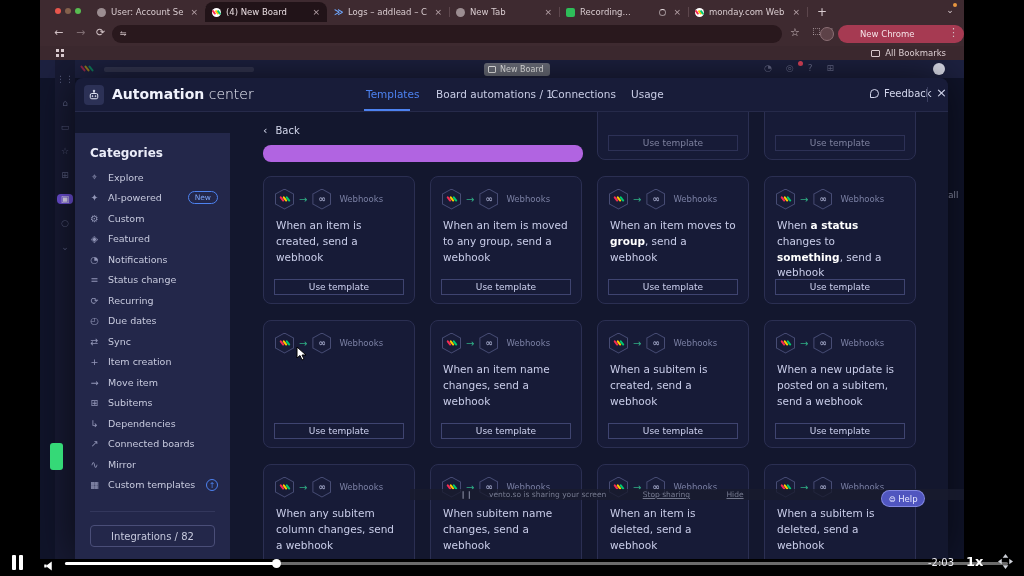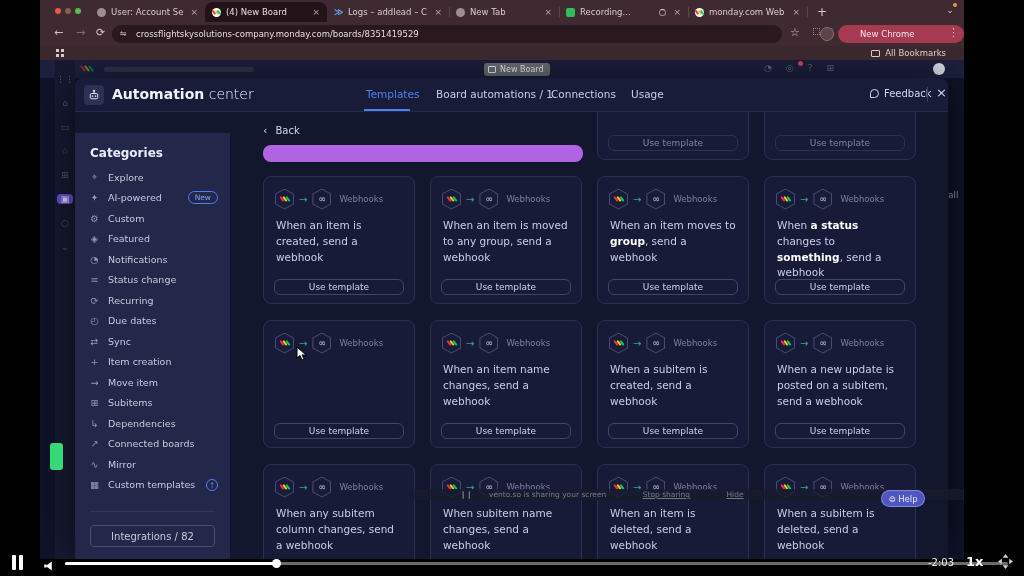--- a/index.html
+++ b/index.html
@@ -114,21 +114,21 @@
   .hex { clip-path:polygon(50% 0,100% 25%,100% 75%,50% 100%,0 75%,0 25%); }
   .hex.outer { width:19px; height:21px; background:#474c74; display:flex; align-items:center; justify-content:center; }
   .hex.inner { width:17px; height:19px; background:#181c38; display:flex; align-items:center; justify-content:center; gap:1px; }
   .hex .m-logo i { width:1.8px; height:6px; border-radius:1px; transform:rotate(-38deg); display:block; }
   .m-logo { display:flex; gap:1.2px; }
   .arrow-g { color:#2fae85; font-size:10px; }
   .wh-glyph { color:#9ba0c0; font-size:9px; font-weight:bold; }
   .ic-label { color:#7b80a4; font-size:8.5px; margin-left:3px; }
   .card .txt { margin:8px 12px 0; color:#c9cde9; font-size:10.5px; line-height:1.5; }
   .card .txt b { color:#fff; }
-  .use-btn { position:absolute; left:10px; right:10px; bottom:8px; height:16px; border:1px solid #3f4470; border-radius:6px;
+  .use-btn { position:absolute; left:10px; right:10px; bottom:8px; height:16px; border:1px solid #3f4470; border-radius:0;
              color:#ced2f0; font-size:9px; text-align:center; line-height:15px; }
   .card.partial { height:84px; top:-36px; }
   .card.partial .use-btn { opacity:.55; }
 
   
   .share-band { position:absolute; left:370px; top:489px; width:554px; height:11px; background:rgba(24,27,45,.78);
                 color:rgba(190,194,216,.55); font-size:7.5px; line-height:11px; }
   .share-band span { margin-right:14px; }
   .share-band .u { text-decoration:underline;margin-left:20px; }
   .help-pill { position:absolute; left:841px; top:490px; width:44px; height:17px; border-radius:9px;
@@ -209,21 +209,20 @@
       </div>
     <div class="tab-search">⌄<em></em></div>
   </div>
 
   <div class="toolbar">
     <span class="nav-ic" style="left:14px">←</span>
     <span class="nav-ic" style="left:36px;opacity:.45">→</span>
     <span class="nav-ic" style="left:56px">⟳</span>
     <div class="urlpill">
       <span class="tune">⇋</span>
-      <span>crossflightskysolutions-company.monday.com/boards/8351419529</span>
     </div>
     <span class="nav-ic" style="left:750px">☆</span>
     <span class="nav-ic" style="left:772px;font-size:9px">⬚</span>
     <span class="nav-ic" style="left:790px;opacity:.5">|</span>
     <span class="avatar-tb"></span>
     <div class="update-pill">New Chrome available</div>
     <span class="nav-ic" style="left:908px">⋮</span>
   </div>
 
   <div class="bookmarks">

